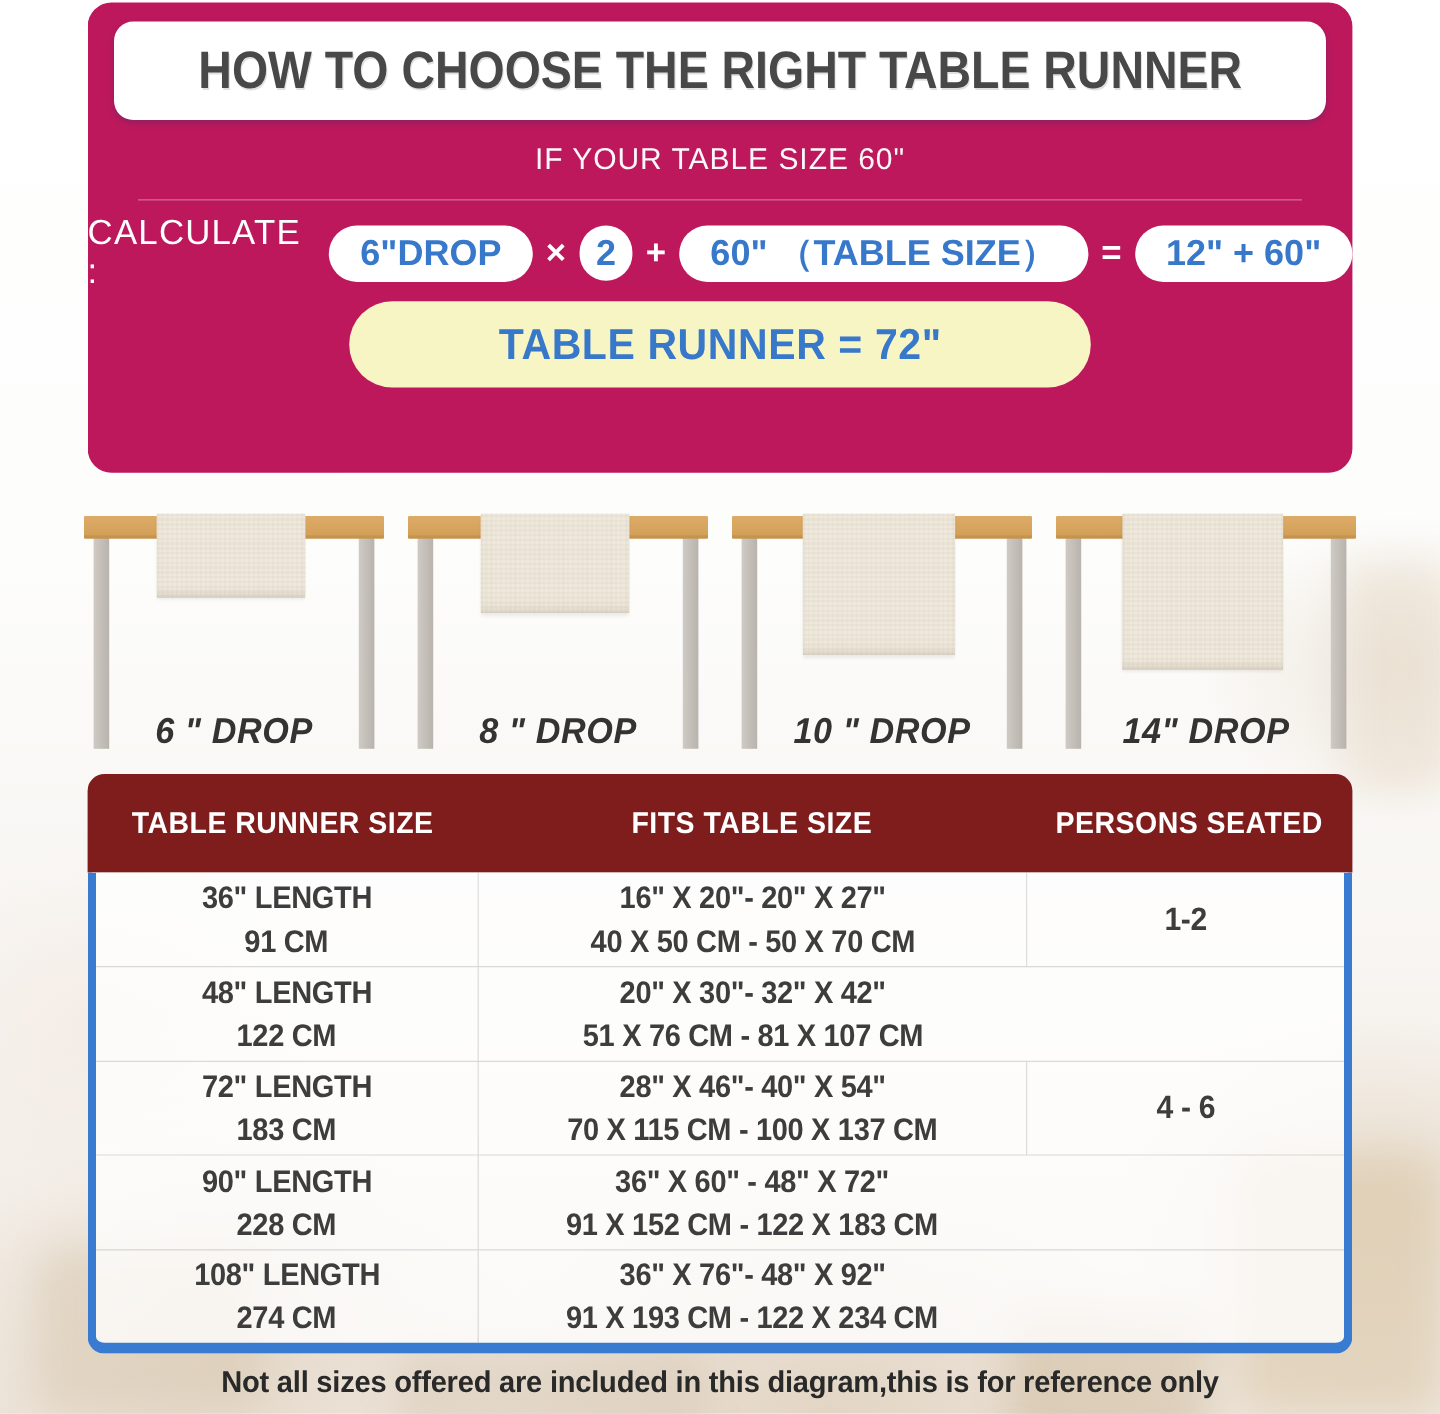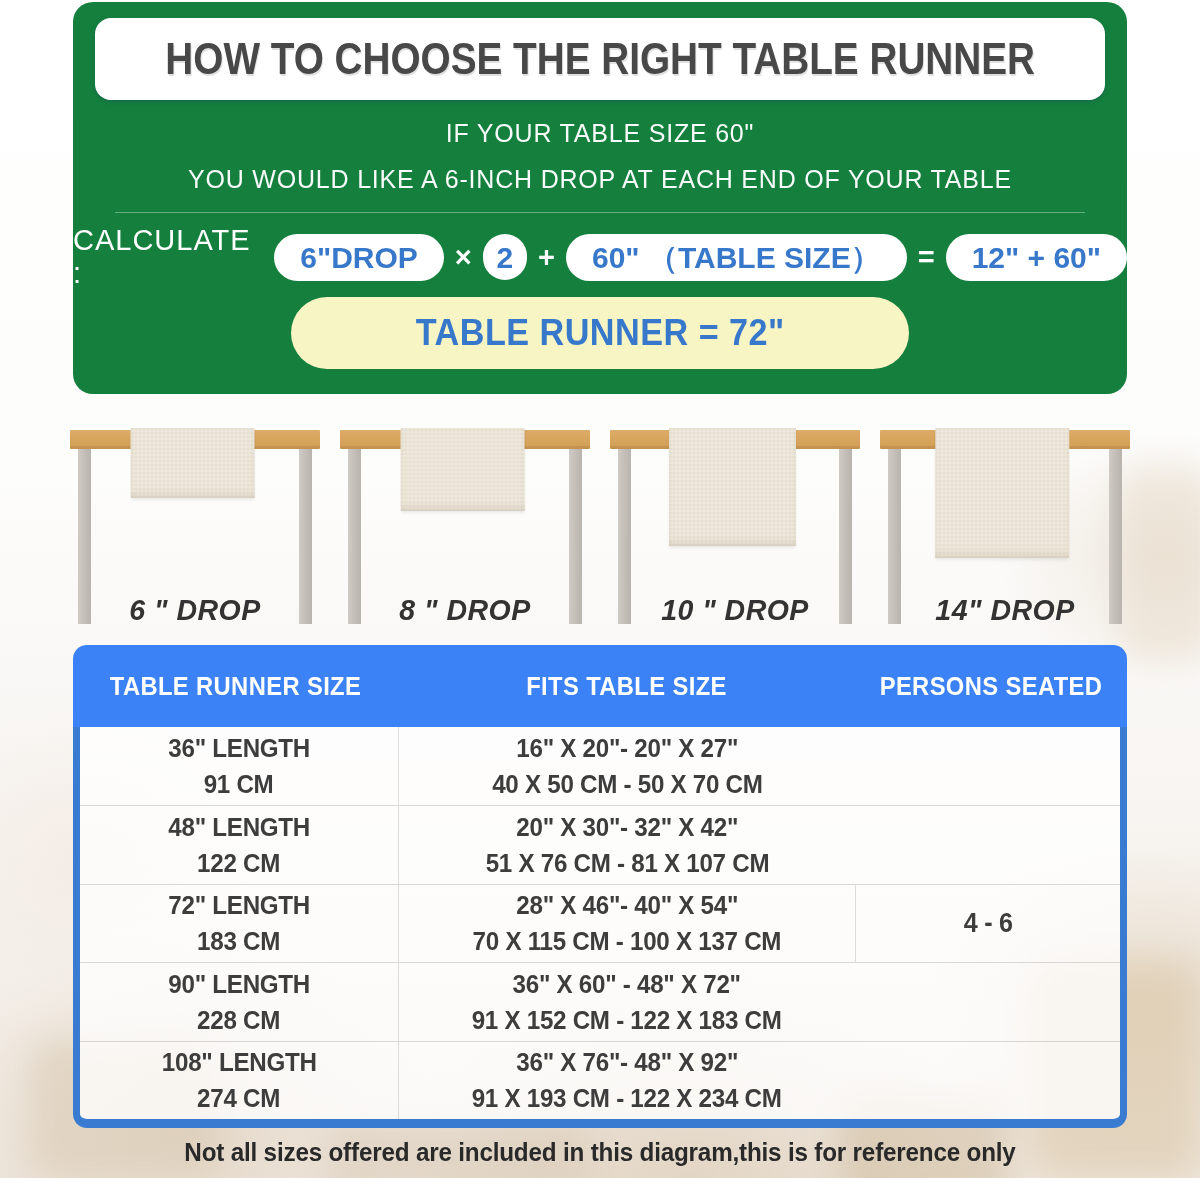--- a/index.html
+++ b/index.html
@@ -18,21 +18,21 @@
   .bg-shapes{position:absolute;inset:0;filter:blur(16px);}
   .blob{position:absolute;border-radius:24px;}
   .blob.b1{left:1030px;top:960px;width:170px;height:218px;background:rgba(219,199,167,.55);}
   .blob.b2{left:840px;top:1090px;width:170px;height:120px;background:rgba(206,186,156,.5);}
   .blob.b3{left:30px;top:1040px;width:190px;height:138px;background:rgba(216,199,176,.5);}
   .blob.b4{left:330px;top:1120px;width:260px;height:80px;background:rgba(213,198,178,.45);}
   .blob.b5{left:1120px;top:470px;width:90px;height:190px;background:rgba(231,219,201,.5);}
 
   
   .top-panel{position:absolute;z-index:2;left:73px;top:2px;width:1054px;height:392px;
-             box-sizing:border-box;background:#15803d;border-radius:20px;
+             box-sizing:border-box;background:#be185d;border-radius:20px;
              display:flex;flex-direction:column;align-items:center;}
   .title-box{margin-top:16px;width:1010px;height:82px;background:#ffffff;border-radius:16px;
              display:flex;align-items:center;justify-content:center;
              box-shadow:0 2px 5px rgba(25,55,105,.28);}
   .title-box h1{margin:0;font-size:44px;font-weight:900;color:#484848;white-space:nowrap;
                 letter-spacing:0;transform:scaleX(.88);text-shadow:1px 2px 0 rgba(0,0,0,.12);}
   .sub{margin:0;color:rgba(255,255,255,.97);font-size:25px;font-weight:500;
        letter-spacing:.8px;line-height:34px;text-align:center;}
   .sub.l1{margin-top:16px;}
   .sub.l2{margin-top:12px;}
@@ -67,21 +67,21 @@
   .d1 .runner{width:124px;height:70px;}
   .d2 .runner{width:124px;height:83px;}
   .d3 .runner{width:127px;height:118px;}
   .d4 .runner{width:134px;height:130px;}
   .drop-label{position:absolute;z-index:4;top:168px;width:100%;text-align:center;
               font-style:italic;font-weight:900;font-size:30px;color:#333333;
               letter-spacing:.5px;transform:scaleX(.95);white-space:nowrap;}
 
   
   .size-table{position:absolute;z-index:2;left:73px;top:645px;width:1054px;height:483px;box-sizing:border-box;}
-  .tbl-header{height:82px;background:#3b82f6;border-radius:14px 14px 0 0;
+  .tbl-header{height:82px;background:#7f1d1d;border-radius:14px 14px 0 0;
               display:grid;grid-template-columns:325px 457px 1fr;align-items:center;}
   .th{text-align:center;color:#ffffff;font-size:25px;font-weight:800;letter-spacing:.4px;
       transform:scaleX(.95);white-space:nowrap;}
   .tbl-body{height:401px;box-sizing:border-box;background:rgba(255,255,255,.78);
             border-left:7px solid #3a7bd2;border-right:7px solid #3a7bd2;border-bottom:9px solid #3a7bd2;
             border-radius:0 0 14px 14px;display:grid;grid-auto-rows:1fr;}
   .tr{display:grid;grid-template-columns:318px 457px 1fr;align-items:center;}
   .tr + .tr{border-top:1px solid rgba(125,125,125,.28);}
   .td{height:100%;display:flex;flex-direction:column;align-items:center;justify-content:center;}
   .td.c2,.td.c3{border-left:1px solid rgba(125,125,125,.25);}
@@ -106,21 +106,20 @@
       <div class="blob b4"></div>
       <div class="blob b5"></div>
     </div>
   </div>
 
   <section class="top-panel">
     <div class="title-box">
       <h1>HOW TO CHOOSE THE RIGHT TABLE RUNNER</h1>
     </div>
     <p class="sub l1">IF YOUR TABLE SIZE 60"</p>
-    <p class="sub l2">YOU WOULD LIKE A 6-INCH DROP AT EACH END OF YOUR TABLE</p>
     <div class="divider"></div>
     <div class="calc-row">
       <span class="calc-label">CALCULATE :</span>
       <span class="pill">6"DROP</span>
       <span class="op">×</span>
       <span class="pill circle">2</span>
       <span class="op">+</span>
       <span class="pill">60" （TABLE SIZE）</span>
       <span class="op">=</span>
       <span class="pill">12" + 60"</span>
@@ -171,20 +170,23 @@
 
       <div class="tr">
         <div class="td c1">
           <span class="ln">36" LENGTH</span>
           <span class="ln">91 CM</span>
         </div>
         <div class="td c2">
           <span class="ln">16" X 20"- 20" X 27"</span>
           <span class="ln">40 X 50 CM - 50 X 70 CM</span>
         </div>
+        <div class="td c3">
+          <span class="ln">1-2</span>
+        </div>
       </div>
 
       <div class="tr">
         <div class="td c1">
           <span class="ln">48" LENGTH</span>
           <span class="ln">122 CM</span>
         </div>
         <div class="td c2">
           <span class="ln">20" X 30"- 32" X 42"</span>
           <span class="ln">51 X 76 CM - 81 X 107 CM</span>

